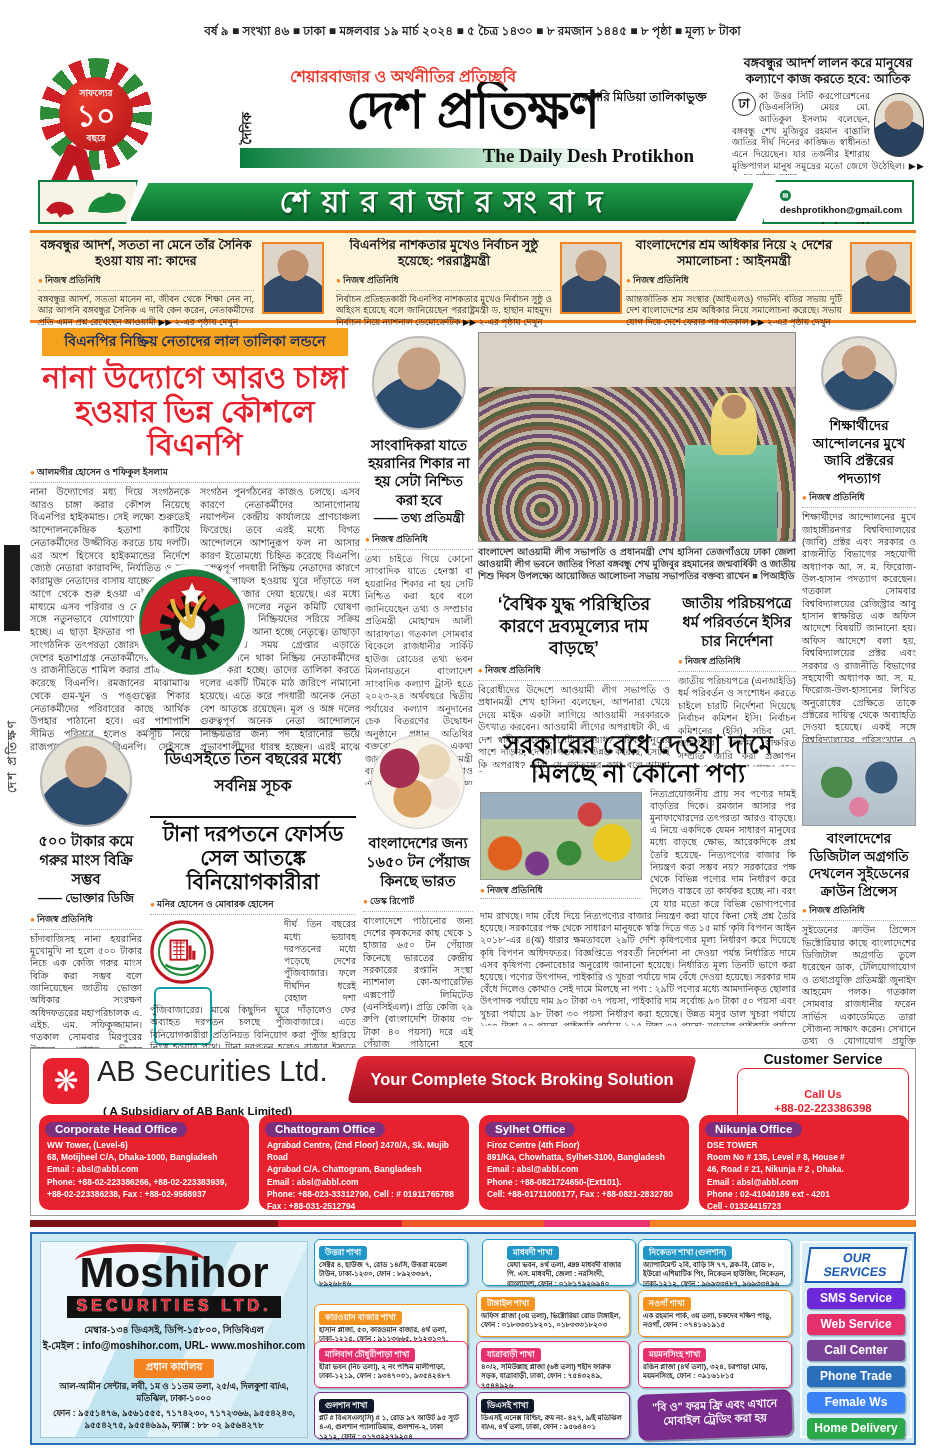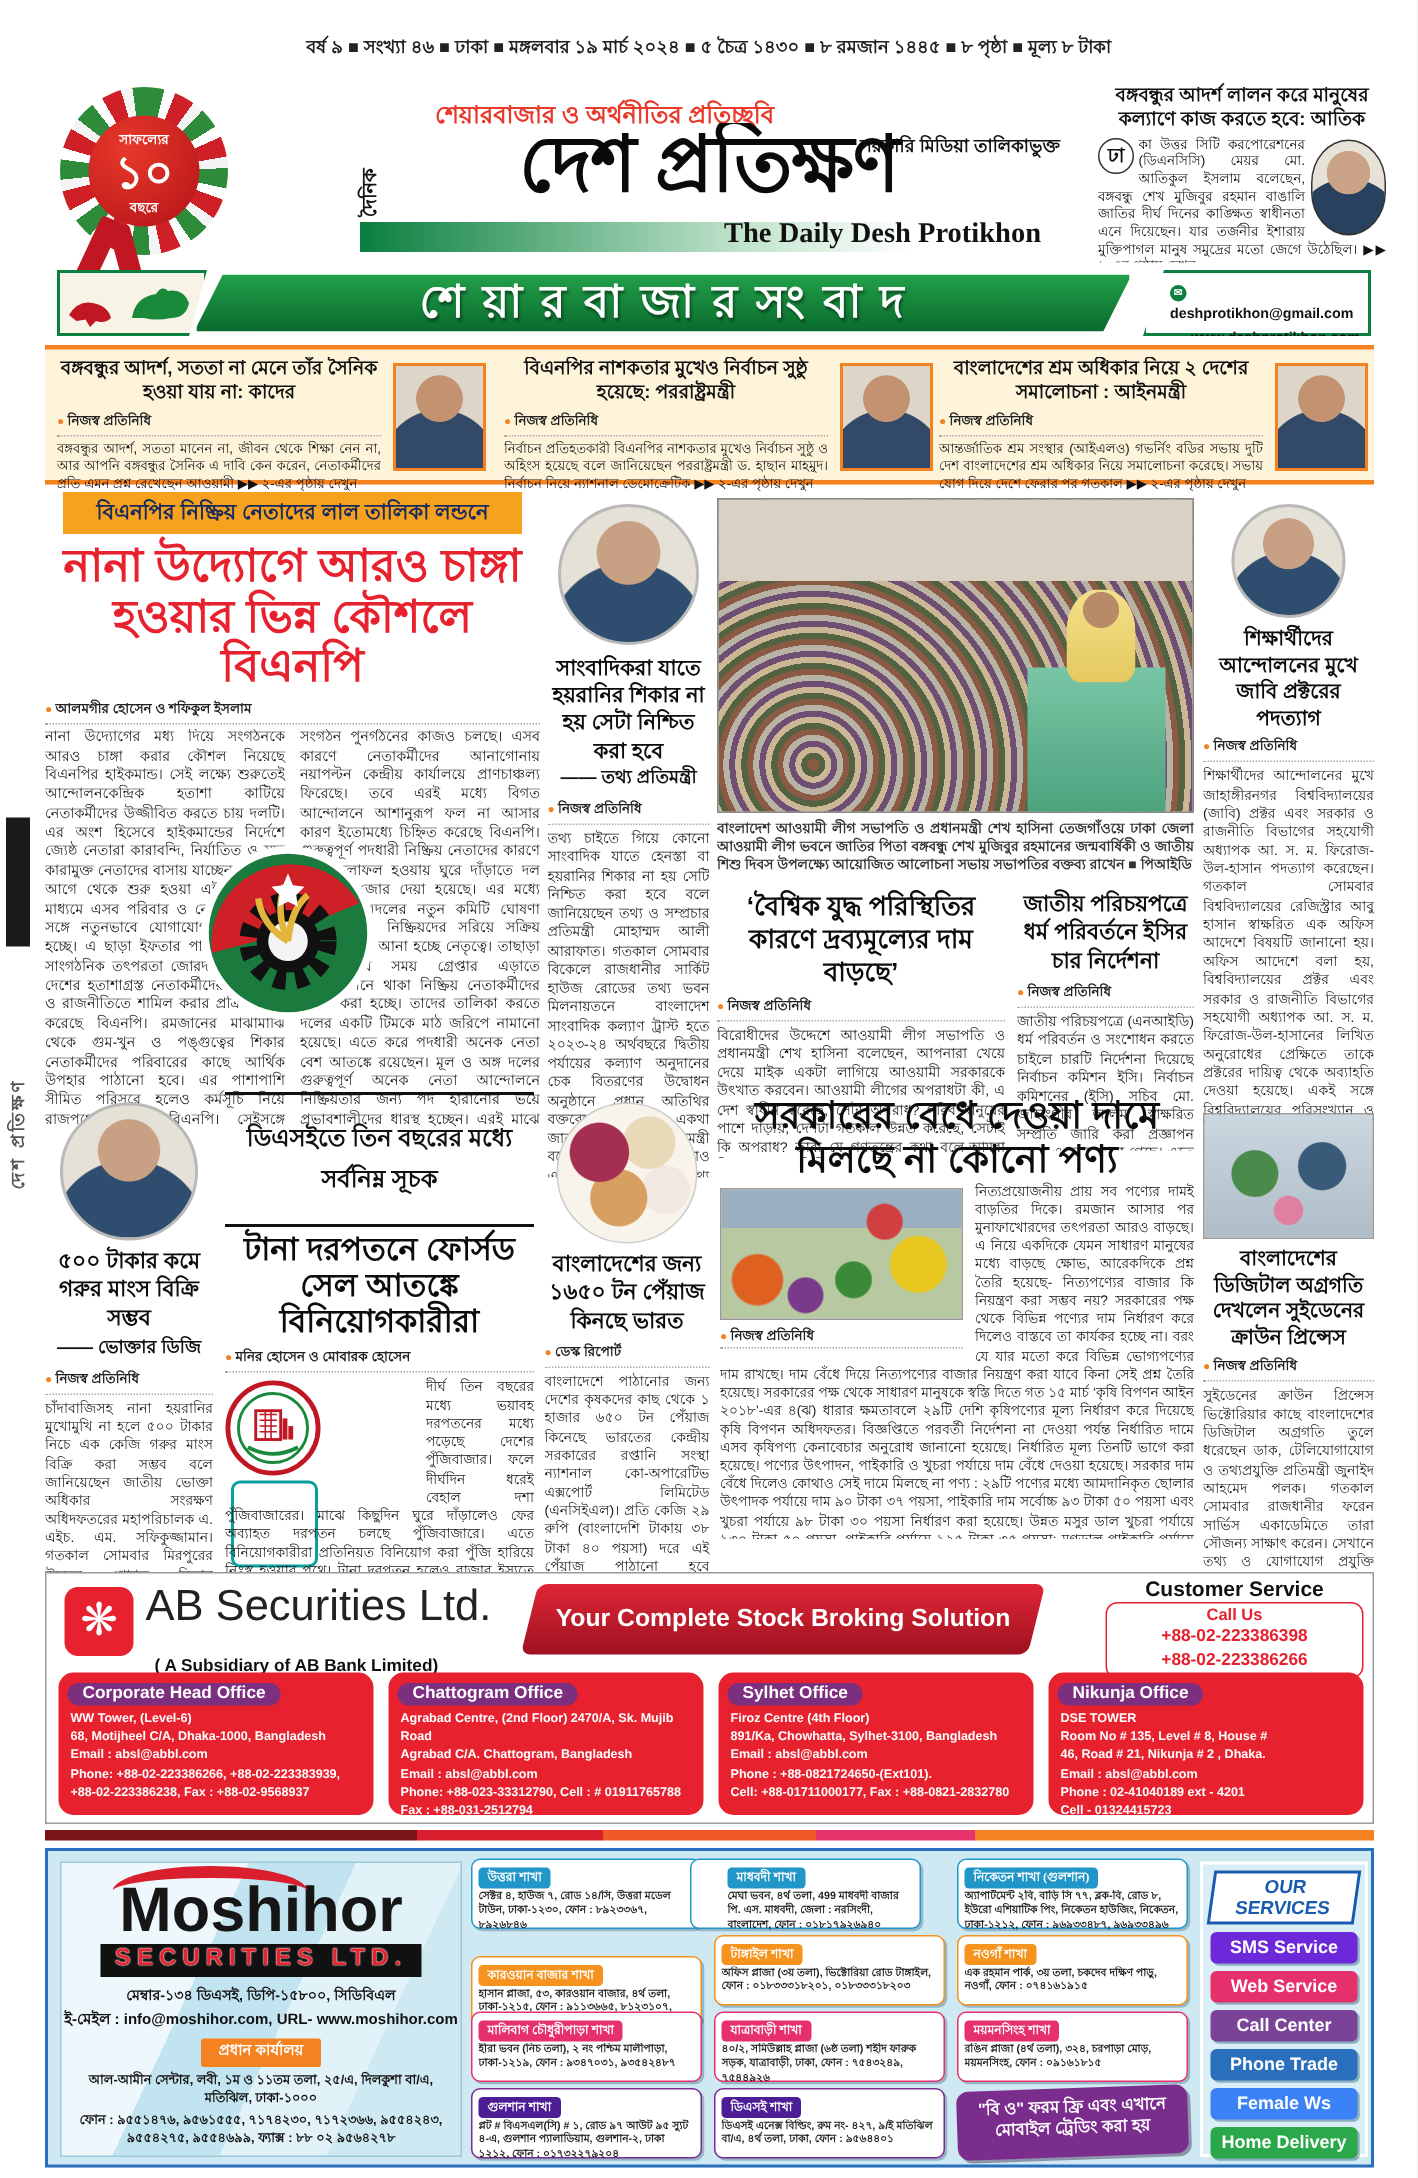--- a/index.html
+++ b/index.html
@@ -182,21 +182,21 @@
   .ab-logo { position:absolute; left:12px; top:9px; width:46px; height:46px; background:#e8212e;
     border-radius:9px; color:#fff; font-size:30px; text-align:center; line-height:46px; }
   .ab-name { position:absolute; left:66px; top:6px; font-size:29px; color:#222; letter-spacing:0; }
   .ab-sub { position:absolute; left:72px; top:56px; font-size:11.5px; font-weight:bold; }
   .ab-banner { position:absolute; left:322px; top:7px; width:338px; height:47px;
     background:linear-gradient(#e02536,#9e1220); transform:skewX(-14deg); border-radius:6px; }
   .ab-banner span { display:block; transform:skewX(14deg); color:#fff; font-weight:bold;
     font-size:16.5px; text-align:center; line-height:47px; }
   .ab-cs { position:absolute; left:706px; top:2px; width:172px; text-align:center; }
   .ab-cs-t { font-size:14px; font-weight:bold; }
-  .ab-call { border:1.5px solid #e8212e; border-radius:8px; margin-top:1px; padding:2px 0 3px; }
+  .ab-call { border:1.5px solid #e8212e; border-radius:8px; margin-top:1px; padding:19px 0 3px; }
   .ab-call-t { color:#e8212e; font-weight:bold; font-size:11px; }
   .ab-call-n { color:#e8212e; font-weight:bold; font-size:11.5px; white-space:pre-line; line-height:1.4; }
   .ab-office { position:absolute; top:66px; width:210px; height:95px; background:#e8212e;
     border-radius:10px; padding:4px 8px; }
   .ab-office-h { display:inline-block; background:#7d2f7f; color:#fff; font-weight:bold; font-size:11.5px;
     padding:1px 10px 2px; border-radius:9px; margin:-1px 0 2px -2px; }
   .ab-office-d { color:#fff; font-size:8.4px; font-weight:bold; line-height:1.45; }
 
   .divider { left:30px; top:1220px; width:886px; height:7px;
     background:linear-gradient(90deg,#7a1416 0 28%,#d91f2e 28% 42%,#f05a28 42% 58%,#e8336d 58% 70%,#f58220 70% 100%); }
@@ -219,21 +219,21 @@
 
   .mo-grid { position:absolute; left:282px; top:5px; width:482px; }
   .mo-card { position:absolute; width:154px; height:47px; background:#fff; border-radius:6px;
     border:1px solid #8ab; box-shadow:1.5px 1.5px 0 rgba(40,90,120,.35); padding:1px 4px; }
   .mo-card-h { display:inline-block; color:#fff; font-weight:bold; font-size:8.2px; padding:0 6px 1px;
     border-radius:3px; margin:1px 0;font-family:Liberation Serif, serif; }
   .mo-card-d { font-size:7.1px; font-weight:bold; color:#222; line-height:1.32; overflow:hidden; height:32px; }
   .hdr-blue { background:#2196c9; } .bd-blue { border-color:#2196c9; }
   .hdr-orange { background:#f6921e; } .bd-orange { border-color:#f6921e; }
   .hdr-pink { background:#e5306c; } .bd-pink { border-color:#e5306c; }
-  .hdr-purple { background:#4c1d95; } .bd-purple { border-color:#7b2d8e; }
+  .hdr-purple { background:#0f172a; } .bd-purple { border-color:#7b2d8e; }
   .mo-note { position:absolute; width:154px; height:46px; background:#7b2d8e; color:#fff; border-radius:8px;
     transform:rotate(-2deg); font-size:11px; font-weight:bold; text-align:center; padding:6px 6px;
     line-height:1.3; box-shadow:2px 2px 0 rgba(40,20,60,.4); }
 
   .mo-right { position:absolute; left:768px; top:7px; width:112px; height:197px;
     background:#d9eef6; border:2px solid #fff; padding:4px 5px; }
   .mo-svc-banner { background:#fff; border:2px solid #1a5bb0; transform:skewX(-8deg);
     font-weight:bold; font-size:12.5px; color:#1a5bb0; text-align:center; padding:2px 0; }
   .svc-btn { height:21px; border-radius:4px; margin-top:5px; color:#fff; font-weight:bold;
     font-size:12px; text-align:center; line-height:21px; box-shadow:1.5px 1.5px 0 rgba(0,60,90,.35); }
@@ -489,21 +489,21 @@
       <div class="mo-ho">প্রধান কার্যালয়</div>
       <div class="mo-addr">আল-আমীন সেন্টার, লবী, ১ম ও ১১তম তলা, ২৫/এ, দিলকুশা বা/এ, মতিঝিল, ঢাকা-১০০০</div>
       <div class="mo-addr">ফোন : ৯৫৫১৪৭৬, ৯৫৬১৫৫৫, ৭১৭৪২৩০, ৭১৭২৩৬৬, ৯৫৫৪২৪৩, ৯৫৫৪২৭৫, ৯৫৫৪৬৯৯, ফ্যাক্স : ৮৮ ০২ ৯৫৬৪২৭৮</div>
     </div>
 
     <div class="mo-grid">
       <div class="mo-card bd-blue" style="left:0;top:0;">
         <span class="mo-card-h hdr-blue">উত্তরা শাখা</span>
         <div class="mo-card-d">সেক্টর ৪, হাউজ ৭, রোড ১৪/সি, উত্তরা মডেল টাউন, ঢাকা-১২৩০, ফোন : ৮৯২৩৩৬৭, ৮৯২৬৮৪৬</div>
       </div>
-      <div class="mo-card bd-blue" style="left:146px;top:0;padding-left:24px;">
+      <div class="mo-card bd-blue" style="left:168px;top:0;padding-left:24px;">
         <span class="mo-card-h hdr-blue">মাধবদী শাখা</span>
         <div class="mo-card-d">মেঘা ভবন, ৪র্থ তলা, 499 মাধবদী বাজার পি. এস. মাধবদী, জেলা : নরসিংদী, বাংলাদেশ, ফোন : ০১৮১৭৯২৬৯৪০</div>
       </div>
       <div class="mo-card bd-blue" style="left:324px;top:0;">
         <span class="mo-card-h hdr-blue">নিকেতন শাখা (গুলশান)</span>
         <div class="mo-card-d">অ্যাপার্টমেন্ট ২বি, বাড়ি সি ৭৭, ব্লক-বি, রোড ৮, ইউরো এশিয়াটিক পিং, নিকেতন হাউজিং, নিকেতন, ঢাকা-১২১২, ফোন : ৯৬৯৩৩৪৮৭, ৯৬৯৩৩৪৯৬</div>
       </div>
       <div class="mo-card bd-orange" style="left:0;top:65px;">
         <span class="mo-card-h hdr-orange">কারওয়ান বাজার শাখা</span>
         <div class="mo-card-d">হাসান প্লাজা, ৫৩, কারওয়ান বাজার, ৪র্থ তলা, ঢাকা-১২১৫, ফোন : ৯১১৩৬৬৫, ৮১২৩১০৭, ৮১৮৯৩৬৬</div>

